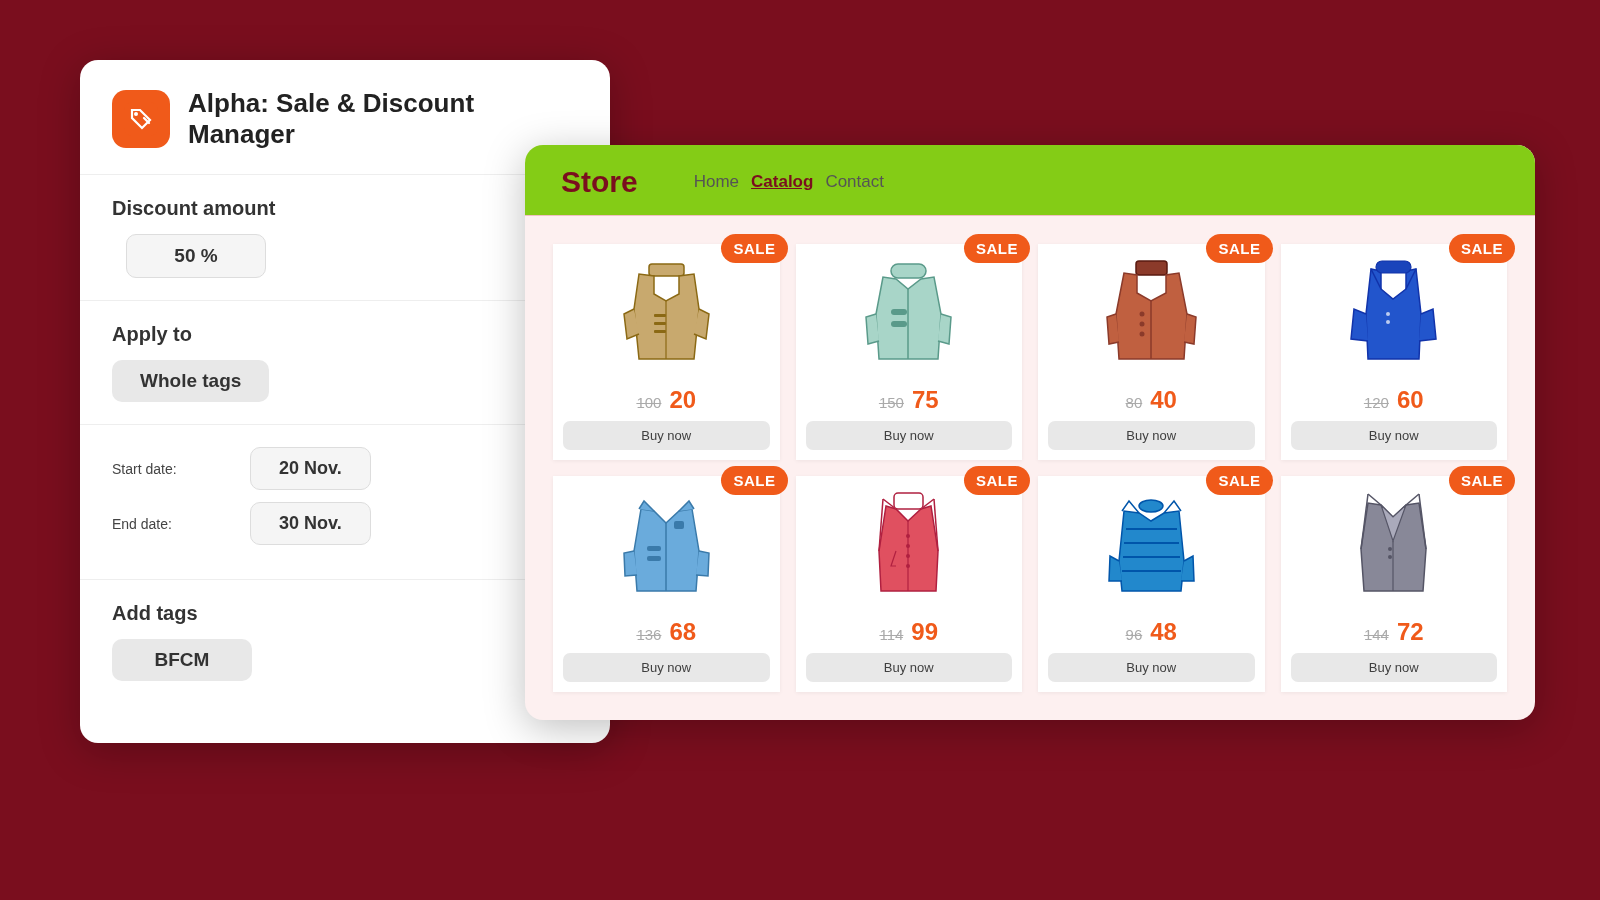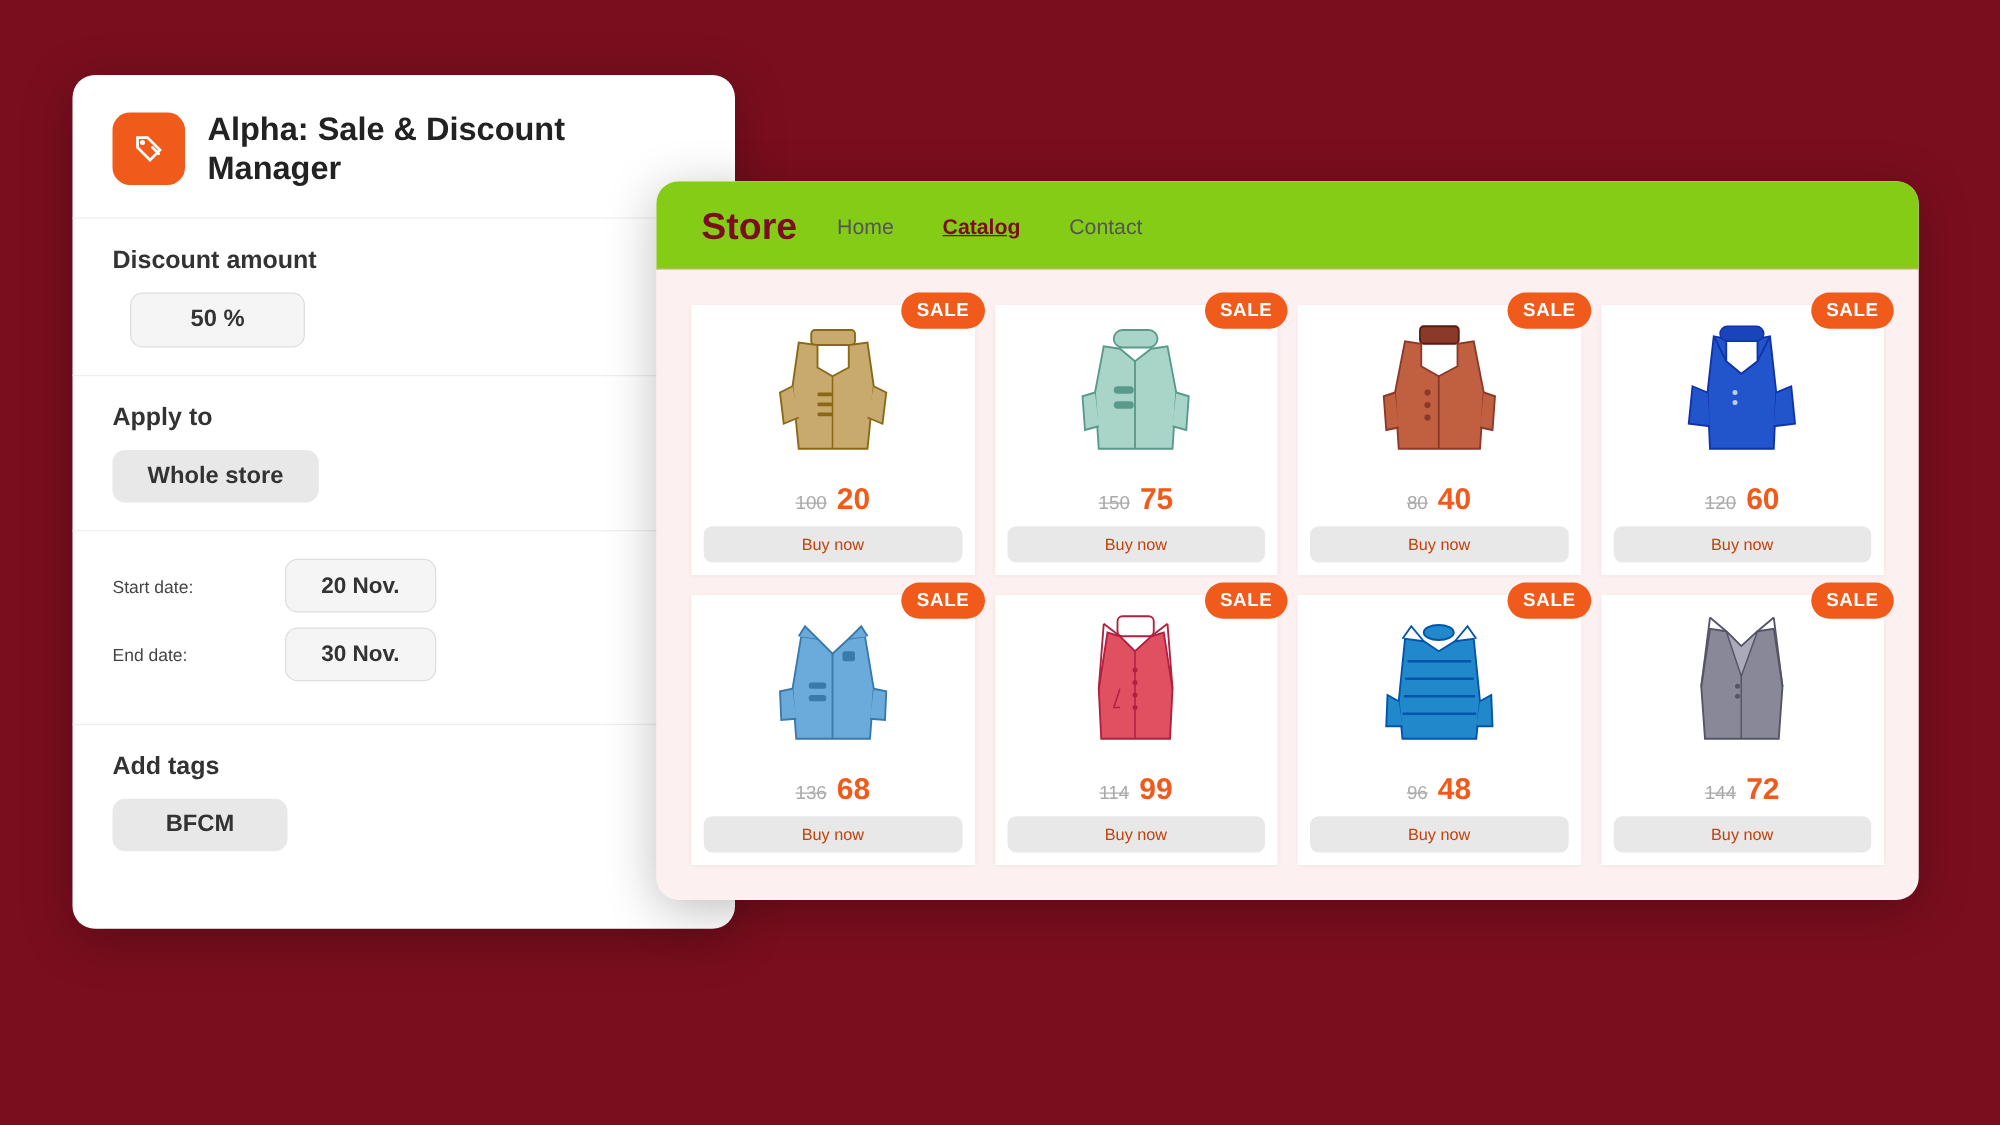--- a/index.html
+++ b/index.html
@@ -8,21 +8,21 @@
       height: 900px;
       background-color: #7a0e1e;
       font-family: 'Segoe UI', Arial, sans-serif;
       overflow: hidden;
       position: relative;
     }
 
     
     .left-panel {
       position: absolute;
-      left: 58px;
+      left: 80px;
       top: 60px;
       width: 530px;
       background: #fff;
       border-radius: 18px;
       box-shadow: 0 8px 40px rgba(0,0,0,0.25);
       padding: 0 0 40px 0;
       z-index: 2;
     }
     .panel-header {
       display: flex;
@@ -130,22 +130,23 @@
       border-bottom: 1.5px solid #f0c0c0;
       background: #84cc16;
     }
     .store-title {
       font-size: 30px;
       font-weight: 800;
       color: #7a0e1e;
     }
     .store-nav {
       display: flex;
-      gap: 39px;
+      gap: 12px;
       align-items: flex-end;
+      margin-left: 24px;
     }
     .nav-item {
       font-size: 17px;
       color: #555;
       text-decoration: none;
       cursor: pointer;
     }
     .nav-item.active {
       color: #7a0e1e;
       text-decoration: underline;
@@ -211,21 +212,21 @@
       font-weight: 800;
       color: #f05a1a;
     }
     .buy-btn {
       width: 100%;
       background: #e8e8e8;
       border: none;
       border-radius: 7px;
       padding: 7px 0;
       font-size: 13px;
-      color: #c2410c;
+      color: #404040;
       cursor: pointer;
       font-weight: 500;
     }
   </style>
 </head>
 <body>
 
 <div class="left-panel">
   <div class="panel-header">
     <div class="app-icon">
@@ -239,21 +240,21 @@
     <span class="panel-title">Alpha: Sale &amp; Discount Manager</span>
   </div>
 
   <div class="panel-section">
     <div class="section-label">Discount amount</div>
     <div class="input-pill">50 %</div>
   </div>
 
   <div class="panel-section">
     <div class="section-label">Apply to</div>
-    <div class="tag-pill">Whole store</div>
+    <div class="tag-pill">Whole tags</div>
   </div>
 
   <div class="panel-section">
     <div class="date-row">
       <span class="date-label">Start date:</span>
       <div class="date-pill">20 Nov.</div>
     </div>
     <div class="date-row">
       <span class="date-label">End date:</span>
       <div class="date-pill">30 Nov.</div>

